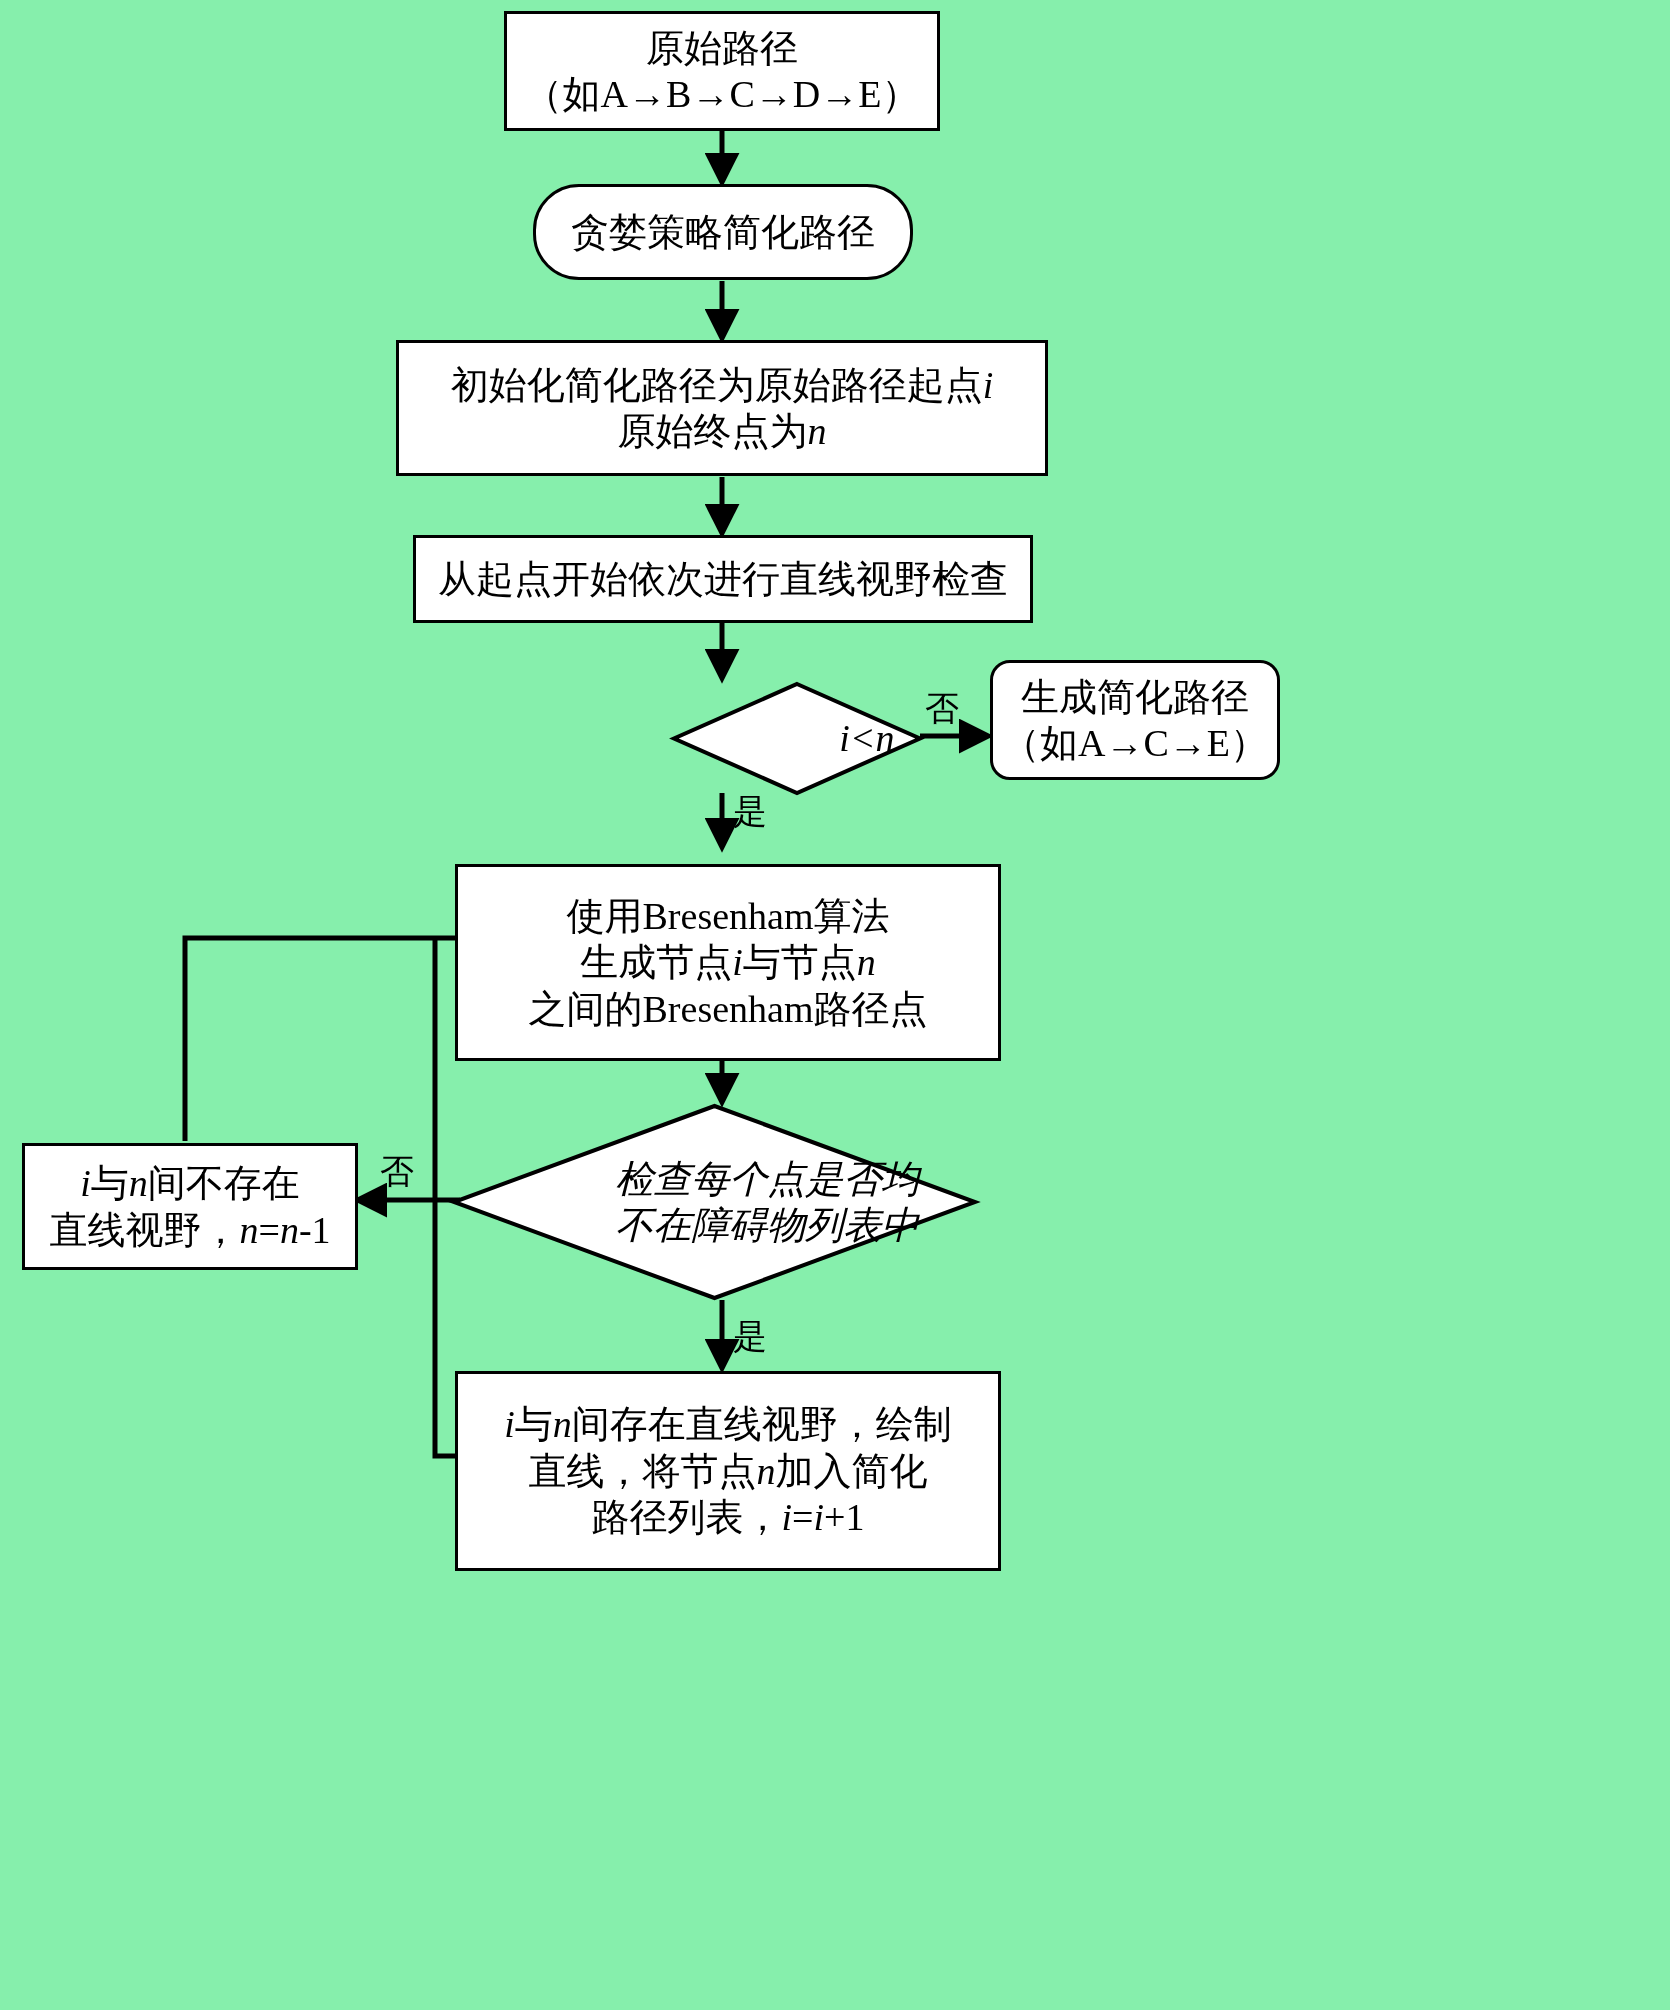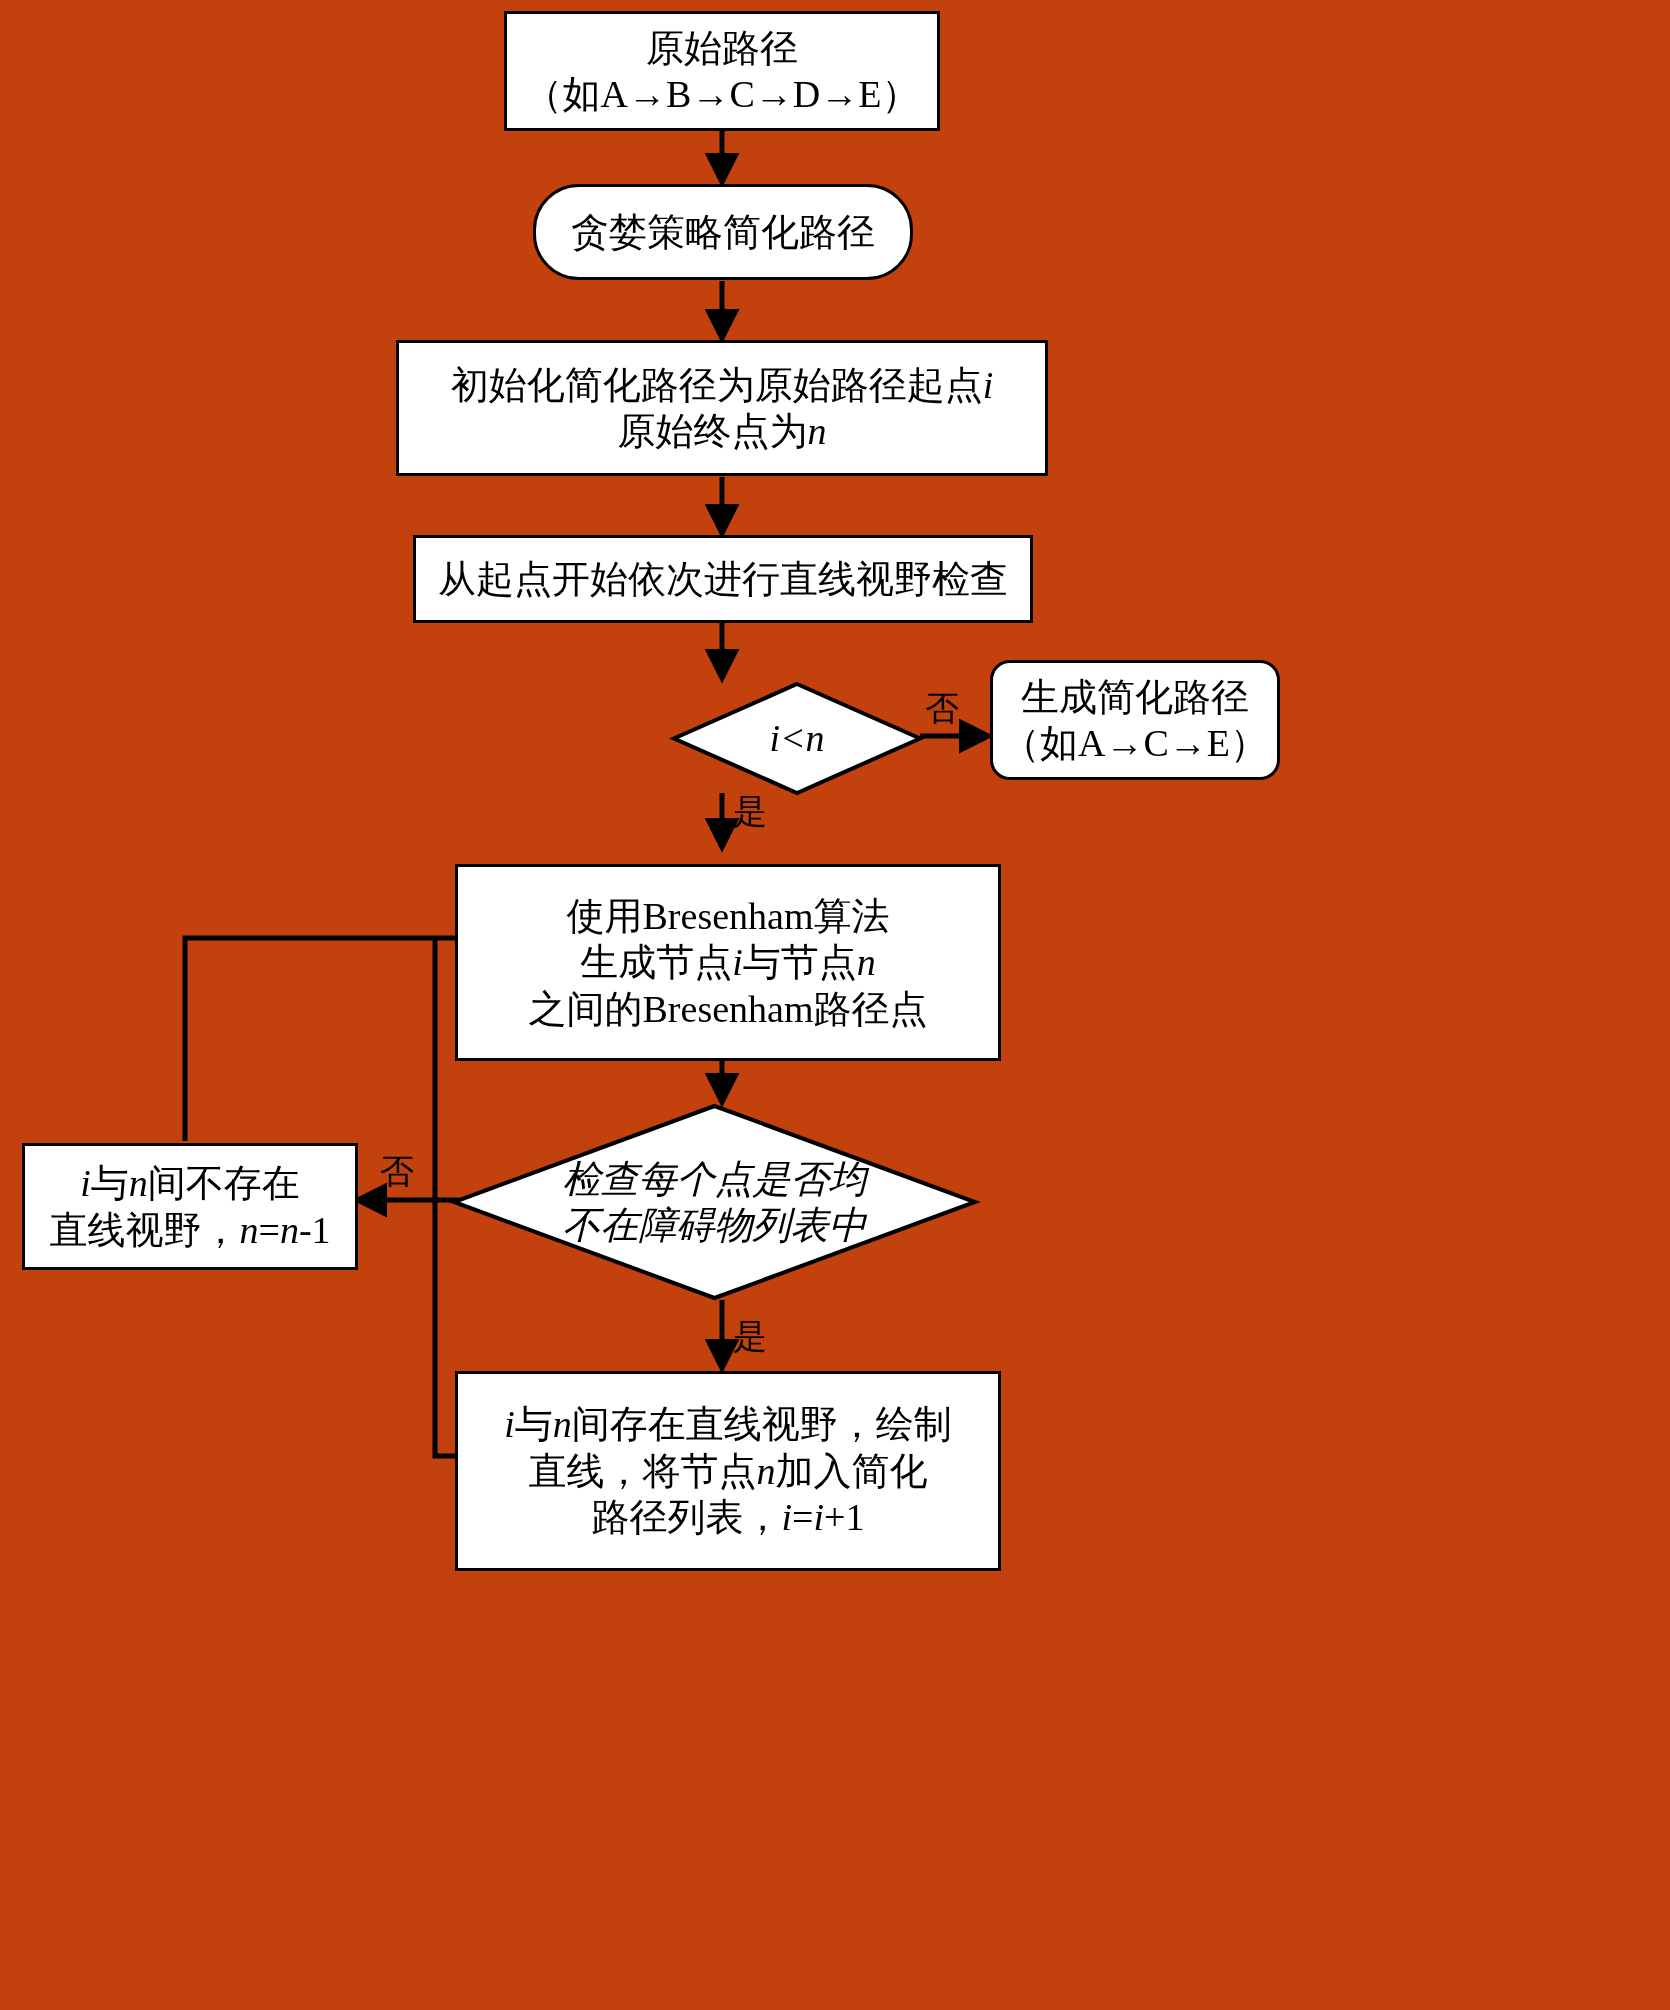--- a/index.html
+++ b/index.html
@@ -4,21 +4,21 @@
 <style>
   html,body{margin:0;padding:0;background:#ffffff;}
   body{
     font-family:"Liberation Serif","DejaVu Serif",serif;
     color:#000;
   }
   #canvas{
     position:relative;
     width:1670px;
     height:2010px;
-    background:#c2410c;
+    background:#86efac;
     overflow:hidden;
   }
   .node{
     position:absolute;
     box-sizing:border-box;
     border:3px solid #000;
     background:#fff;
     display:flex;
     align-items:center;
     justify-content:center;
@@ -28,21 +28,21 @@
     padding:4px 8px;
     white-space:pre-line;
   }
   .node.rounded{ border-radius:46px;text-align:center; }
   .node .txt{ display:block; width:100%; }
   .diamond-wrap{
     position:absolute;
     display:flex;
     align-items:center;
     justify-content:center;
-    text-align:center;
+    text-align:right;
     font-size:38px;
     line-height:1.22;
     white-space:pre-line;
   }
   .diamond-wrap svg{
     position:absolute;
     left:0; top:0;
     width:100%; height:100%;
     overflow:visible;
   }

